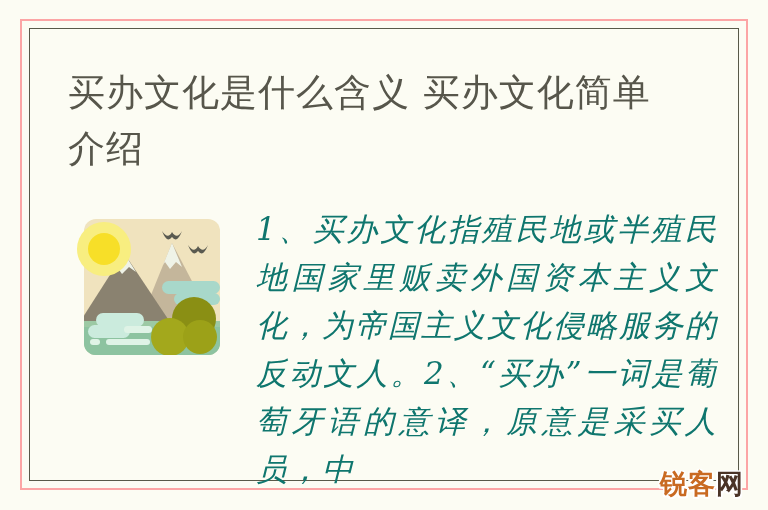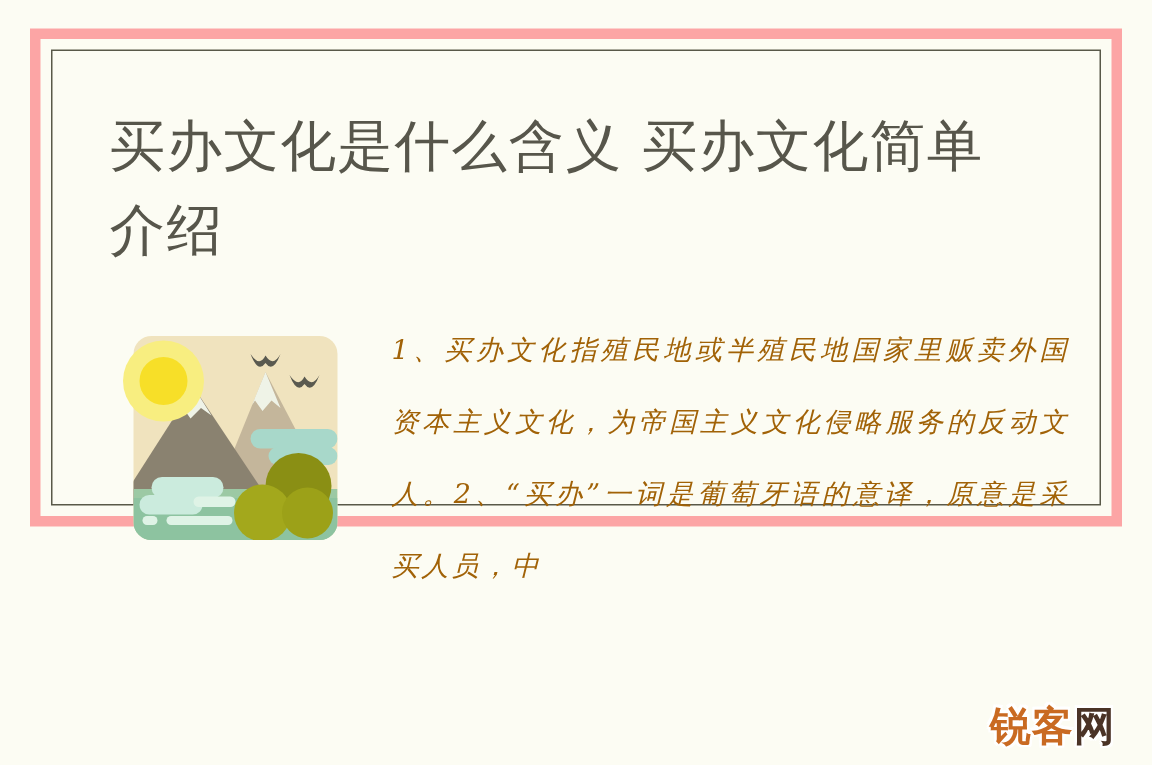--- a/index.html
+++ b/index.html
@@ -16,22 +16,22 @@
     font-family:"Liberation Sans","DejaVu Sans",sans-serif;
     position:relative;
   }
 
   
   .card-outer{
     position:absolute;
     left:20px;
     top:19px;
     width:728px;
-    height:332px;
-    border:7px solid #fca5a5;
+    height:471px;
+    border:2px solid #fca5a5;
     background:#FCFCF3;
   }
   .card-inner{
     position:absolute;
     left:7px;
     top:7px;
     right:7px;
     bottom:7px;
     border:1px solid #595949;
     background:#FCFCF3;
@@ -69,23 +69,23 @@
     height:160px;
     flex:0 0 160px;
     margin-top:4px;
   }
   .illus svg{ display:block; width:160px; height:160px; }
 
   
   .body-text{
     flex:1 1 auto;
     margin-left:30px;
-    font-size:18px;
+    font-size:31px;
     line-height:48px;
-    color:#a16207;
+    color:#0f766e;
     letter-spacing:2px;
     font-family:"DejaVu Serif","Liberation Serif",serif;
     font-style:italic;
     font-weight:400;
     text-align:justify;
     max-height:290px;
     overflow:hidden;
     word-break:break-all;
   }
 

